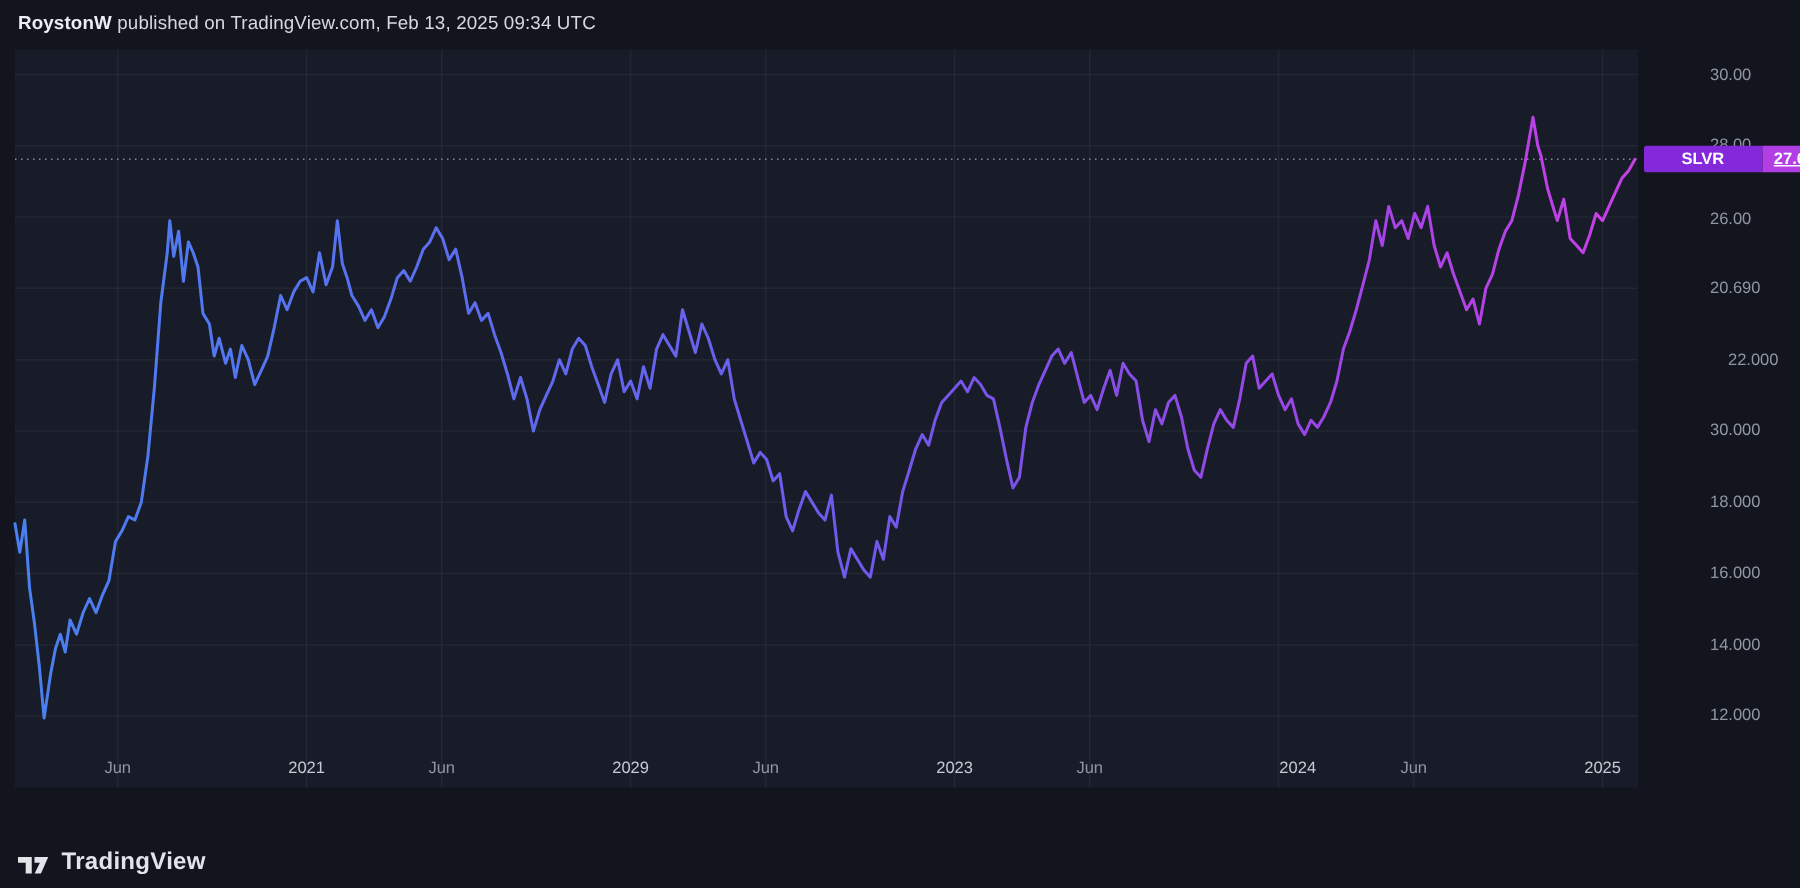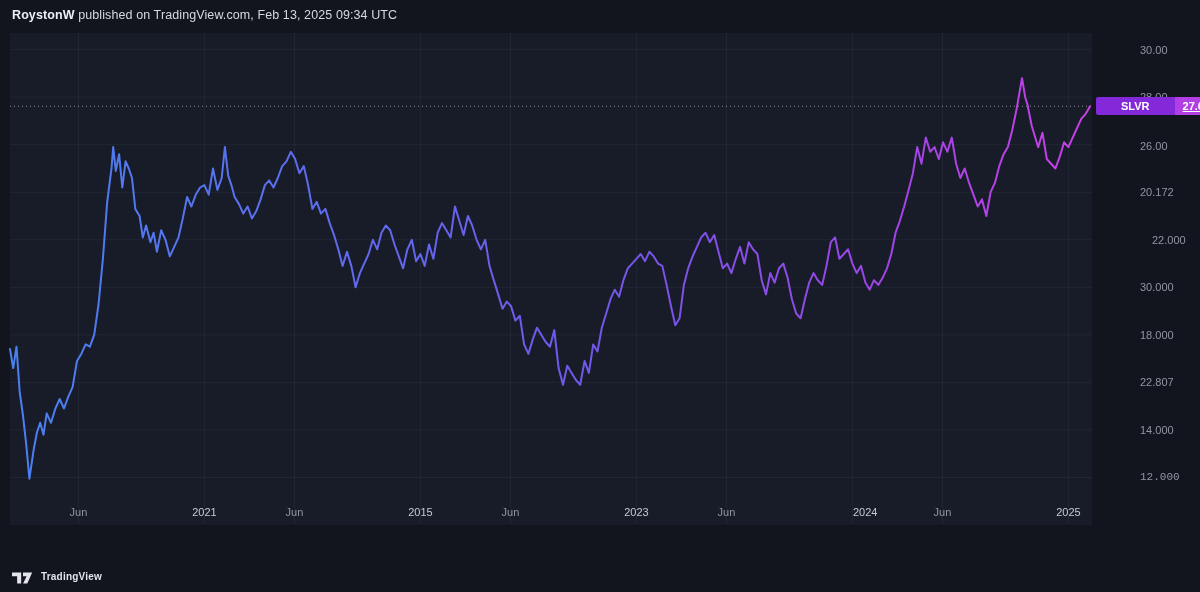--- a/index.html
+++ b/index.html
@@ -17,21 +17,21 @@
   #axis-layer .ylabel{position:absolute;left:1140px;font-size:11px;line-height:14px;color:var(--axis-text,#9196a3);}
   #axis-layer .xlabel{position:absolute;top:505px;width:50px;text-align:center;font-size:11px;line-height:14px;color:var(--axis-text,#9196a3);}
   #axis-layer .xlabel.year{color:var(--axis-text-bright,#c6cad4);font-weight:400;}
 
   .price-badge{position:absolute;left:1096px;display:flex;height:18px;line-height:18px;border-radius:2px;overflow:hidden;
     font-size:11px;font-weight:700;color:var(--badge-text,#fff);white-space:nowrap;}
   .badge-ticker{background:var(--badge-ticker-bg,#8329d9);padding:0 25px;}
   .badge-price{background:var(--badge-price-bg,#b13fe3);padding:0 8px;text-decoration:underline;}
 
   .footer{position:absolute;left:12px;bottom:8px;display:flex;align-items:center;gap:7px;color:var(--footer-text,#e2e4ea);}
-  .footer .brand{font-size:10px;font-weight:700;letter-spacing:.2px;}
+  .footer .brand{font-size:16px;font-weight:700;letter-spacing:.2px;}
   .footer svg{display:block;}
 </style>
 </head>
 <body>
 
 <div class="page">
 
   <div class="attribution">
     <span class="attr-author">RoystonW</span><span class="attr-rest"> published on TradingView.com, Feb 13, 2025 09:34 UTC</span>
   </div>
@@ -68,31 +68,31 @@
       <line x1="942.4720000000016" x2="942.4720000000016" y1="33" y2="525" stroke="rgba(175,185,215,0.07)" stroke-width="1"></line>
       <line x1="1068.4000000000196" x2="1068.4000000000196" y1="33" y2="525" stroke="rgba(175,185,215,0.07)" stroke-width="1"></line>
       <line x1="10" x2="1092" y1="106.20579710144925" y2="106.20579710144925" stroke="#aeb1bc" stroke-width="1" stroke-dasharray="1 3" opacity="0.75"></line>
       <path d="M10.0,349.1L13.2,368.1L16.5,346.7L19.7,391.9L23.0,415.7L26.2,444.2L29.4,478.7L33.8,448.9L37.0,432.3L40.2,422.8L43.5,434.7L46.7,413.3L51.0,422.8L55.4,408.5L59.7,399.0L64.0,408.5L68.3,396.7L72.6,387.1L77.0,361.0L81.3,353.9L85.6,344.4L89.9,346.7L94.2,334.9L98.6,304.0L102.9,258.8L107.2,201.8L111.5,168.5L113.2,147.1L115.8,170.9L119.1,154.2L122.3,187.5L125.6,161.3L128.8,168.5L132.0,178.0L135.3,208.9L139.6,216.0L142.8,237.4L146.1,225.5L150.4,242.2L153.6,232.7L156.9,251.7L161.2,230.3L165.5,239.8L169.8,256.4L174.2,246.9L178.5,237.4L182.8,218.4L187.1,197.0L191.4,206.5L195.8,194.6L200.1,187.5L204.4,185.1L208.7,194.6L213.0,168.5L217.4,189.9L221.7,178.0L224.9,147.1L228.2,175.6L231.4,185.1L234.6,197.0L239.0,204.1L243.3,213.6L247.6,206.5L251.9,218.4L256.2,211.3L260.6,199.4L264.9,185.1L269.2,180.4L273.5,187.5L277.8,178.0L282.2,166.1L286.5,161.3L290.8,151.8L295.1,159.0L299.4,173.2L303.8,166.1L308.1,185.1L312.4,208.9L316.7,201.8L321.0,213.6L325.4,208.9L329.7,223.1L334.0,235.0L338.3,249.3L342.6,265.9L347.0,251.7L351.3,265.9L355.6,287.3L359.9,273.1L364.2,263.6L368.6,254.0L372.9,239.8L377.2,249.3L381.5,232.7L385.8,225.5L390.2,230.3L394.5,244.5L398.8,256.4L403.1,268.3L407.4,249.3L411.8,239.8L416.1,261.2L420.4,254.0L424.7,265.9L429.0,244.5L433.4,258.8L437.7,232.7L442.0,223.1L446.3,230.3L450.6,237.4L455.0,206.5L459.3,220.8L463.6,235.0L467.9,216.0L472.2,225.5L476.6,239.8L480.9,249.3L485.2,239.8L489.5,265.9L493.8,280.2L498.2,294.4L502.5,308.7L506.8,301.6L511.1,306.3L515.4,320.6L519.8,315.8L524.1,344.4L528.4,353.9L532.7,339.6L537.0,327.7L541.4,334.9L545.7,342.0L550.0,346.7L554.3,330.1L558.6,368.1L563.0,384.8L567.3,365.8L571.6,372.9L575.9,380.0L580.2,384.8L584.6,361.0L588.9,372.9L593.2,344.4L597.5,351.5L601.8,327.7L606.2,313.5L610.5,299.2L614.8,289.7L619.1,296.8L623.4,280.2L627.8,268.3L632.1,263.6L636.4,258.8L640.7,254.0L645.0,261.2L649.4,251.7L653.7,256.4L658.0,263.6L662.3,265.9L666.6,284.9L671.0,306.3L675.3,325.3L679.6,318.2L683.9,284.9L688.2,268.3L692.6,256.4L696.9,246.9L701.2,237.4L705.5,232.7L709.8,242.2L714.2,235.0L718.5,251.7L722.8,268.3L727.1,263.6L731.4,273.1L735.8,258.8L740.1,246.9L744.4,263.6L748.7,242.2L753.0,249.3L757.4,254.0L761.7,280.2L766.0,294.4L770.3,273.1L774.6,282.6L779.0,268.3L783.3,263.6L787.6,277.8L791.9,299.2L796.2,313.5L800.6,318.2L804.9,299.2L809.2,282.6L813.5,273.1L817.8,280.2L822.2,284.9L826.5,265.9L830.8,242.2L835.1,237.4L839.4,258.8L843.8,254.0L848.1,249.3L852.4,263.6L856.7,273.1L861.0,265.9L865.4,282.6L869.7,289.7L874.0,280.2L878.3,284.9L882.6,277.8L887.0,268.3L891.3,254.0L895.6,232.7L899.9,220.8L904.2,206.5L908.6,189.9L912.9,173.2L917.2,147.1L921.5,163.7L925.8,137.6L930.2,151.8L934.5,147.1L938.8,159.0L943.1,142.3L947.4,151.8L951.8,137.6L956.1,163.7L960.4,178.0L964.7,168.5L969.0,182.7L973.4,194.6L977.7,206.5L982.0,199.4L986.3,216.0L990.6,192.2L995.0,182.7L999.3,166.1L1003.6,154.2L1007.9,147.1L1012.2,130.4L1016.6,109.1L1022.0,78.2L1025.2,97.2L1027.4,104.3L1031.7,125.7L1036.0,140.0L1038.2,147.1L1042.5,132.8L1046.8,159.0L1051.1,163.7L1055.4,168.5L1059.8,156.6L1064.1,142.3L1068.4,147.1L1072.7,137.6L1077.0,128.1L1081.4,118.6L1085.7,113.8L1087.8,110.2L1090.0,106.2" fill="none" stroke="url(#lg)" stroke-width="2" stroke-linejoin="round" stroke-linecap="round"></path>
     </svg>
 
   <div id="axis-layer">
       <span class="ylabel" style="top: 42.6377px;">30.00</span>
       <span class="ylabel" style="top: 90.1739px;">28.00</span>
       <span class="ylabel" style="top: 139px;">26.00</span>
-      <span class="ylabel" style="top: 185.246px;">20.172</span>
+      <span class="ylabel" style="top: 185.246px;">20.690</span>
       <span class="ylabel" style="top: 232.783px; margin-left: 12px;">22.000</span>
       <span class="ylabel" style="top: 280.319px;">30.000</span>
       <span class="ylabel" style="top: 327.855px;">18.000</span>
-      <span class="ylabel" style="top: 375.391px;">22.807</span>
+      <span class="ylabel" style="top: 375.391px;">16.000</span>
       <span class="ylabel" style="top: 422.928px;">14.000</span>
-      <span class="ylabel" style="top: 470.464px; font-family: Liberation Mono, monospace;">12.000</span>
+      <span class="ylabel" style="top: 470.464px;">12.000</span>
       <span class="xlabel" style="left: 53.472px;">Jun</span>
       <span class="xlabel year" style="left: 179.4px;">2021</span>
       <span class="xlabel" style="left: 269.472px;">Jun</span>
-      <span class="xlabel year" style="left: 395.4px;">2015</span>
+      <span class="xlabel year" style="left: 395.4px;">2029</span>
       <span class="xlabel" style="left: 485.472px;">Jun</span>
       <span class="xlabel year" style="left: 611.4px;">2023</span>
       <span class="xlabel" style="left: 701.472px;">Jun</span>
       <span class="xlabel year" style="left: 827.4px; text-align: right;">2024</span>
       <span class="xlabel" style="left: 917.472px;">Jun</span>
       <span class="xlabel year" style="left: 1043.4px;">2025</span>
     </div>
 
   <div class="price-badge" id="price-badge" style="top: 97.2058px;">
     <span class="badge-ticker">SLVR</span>

